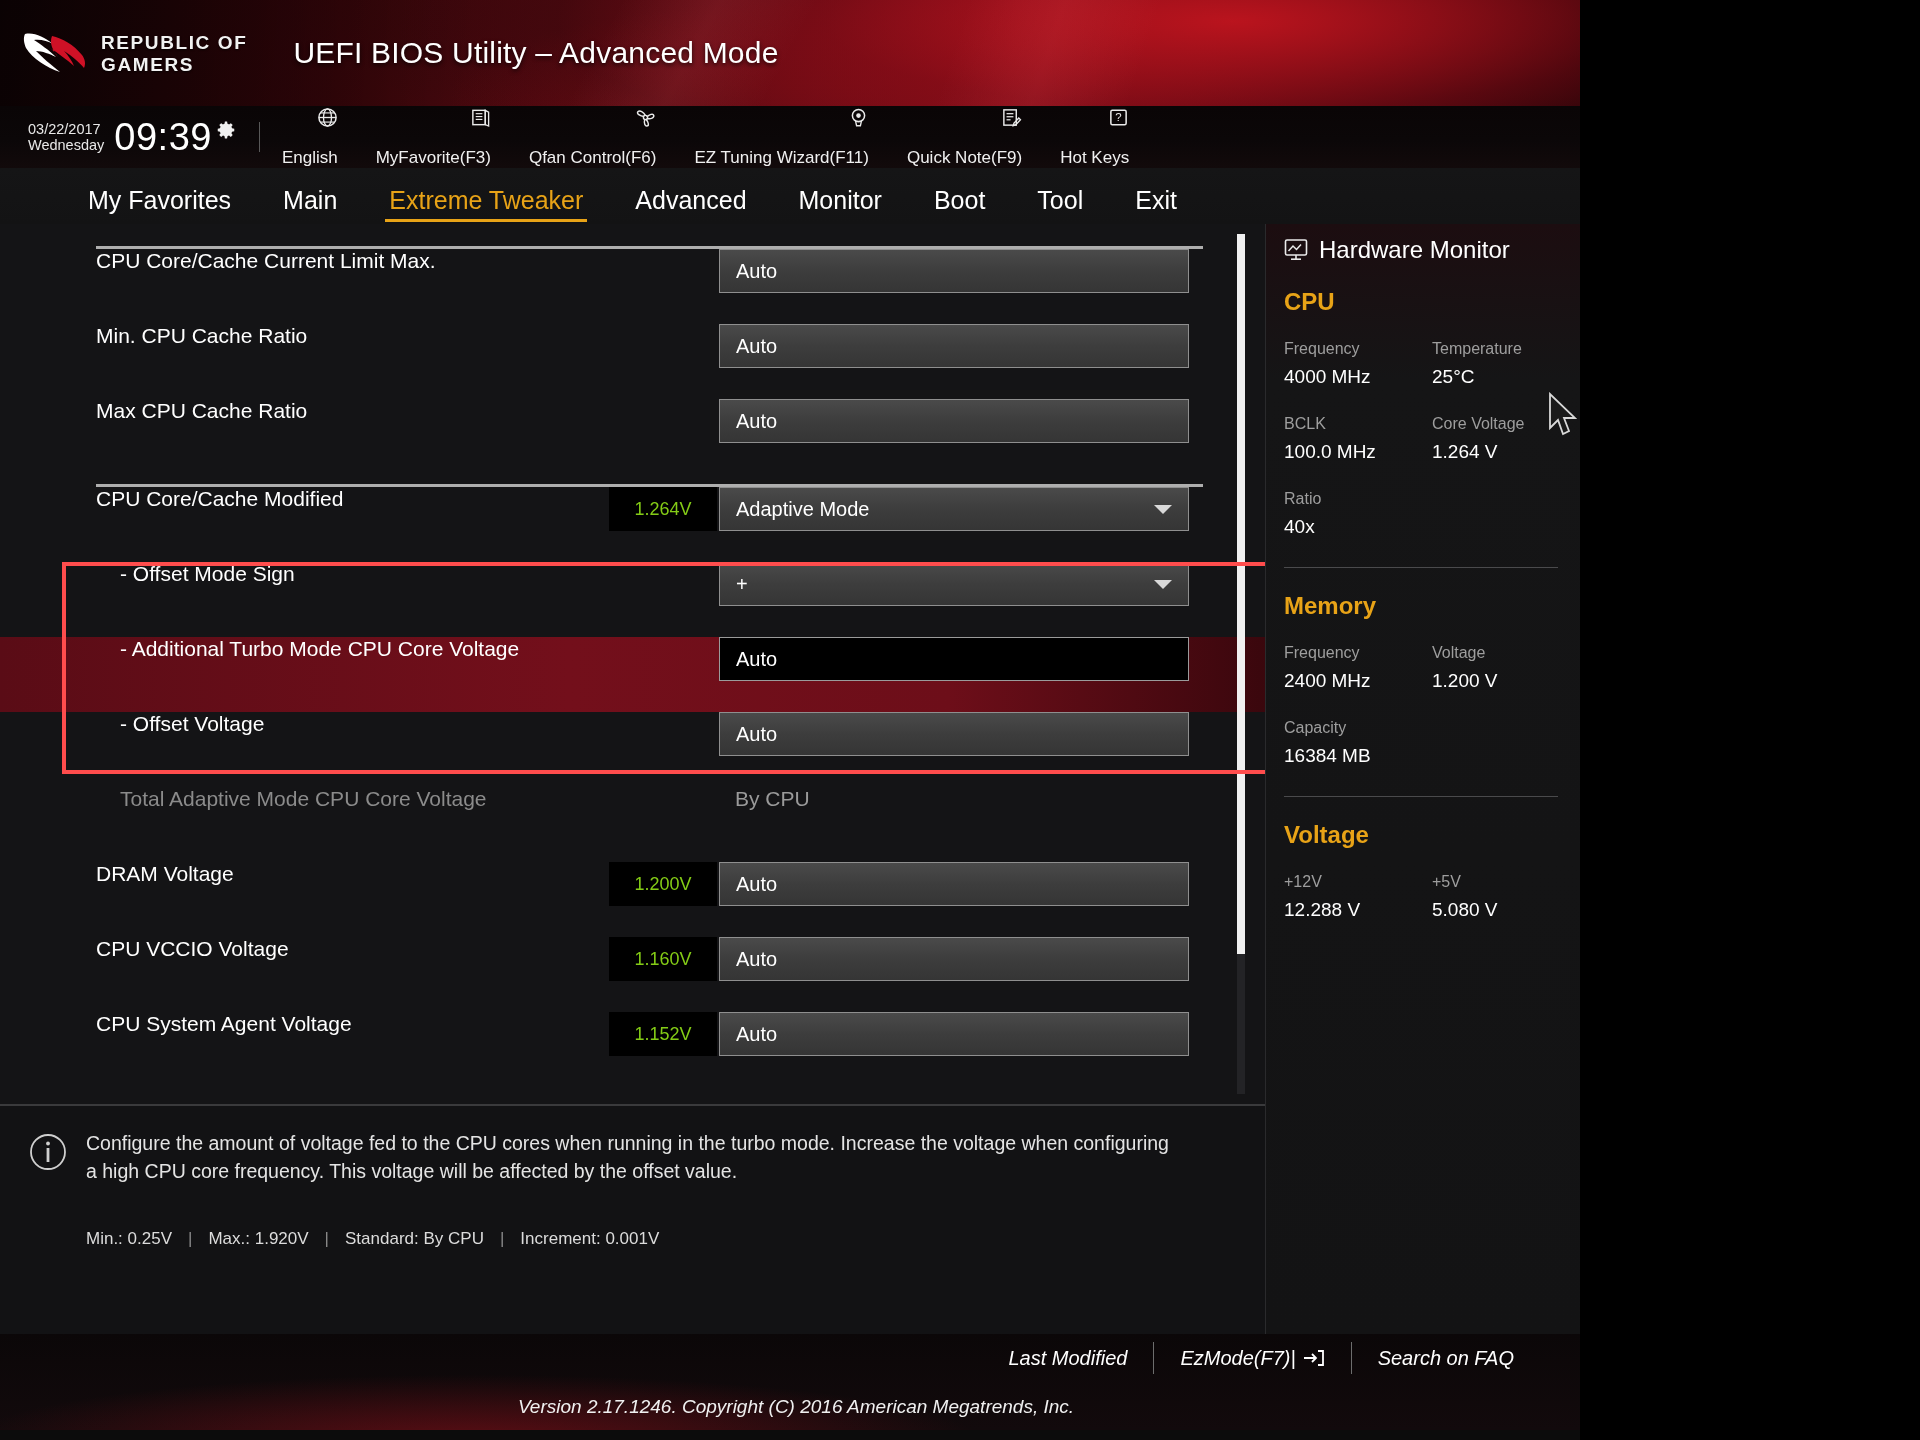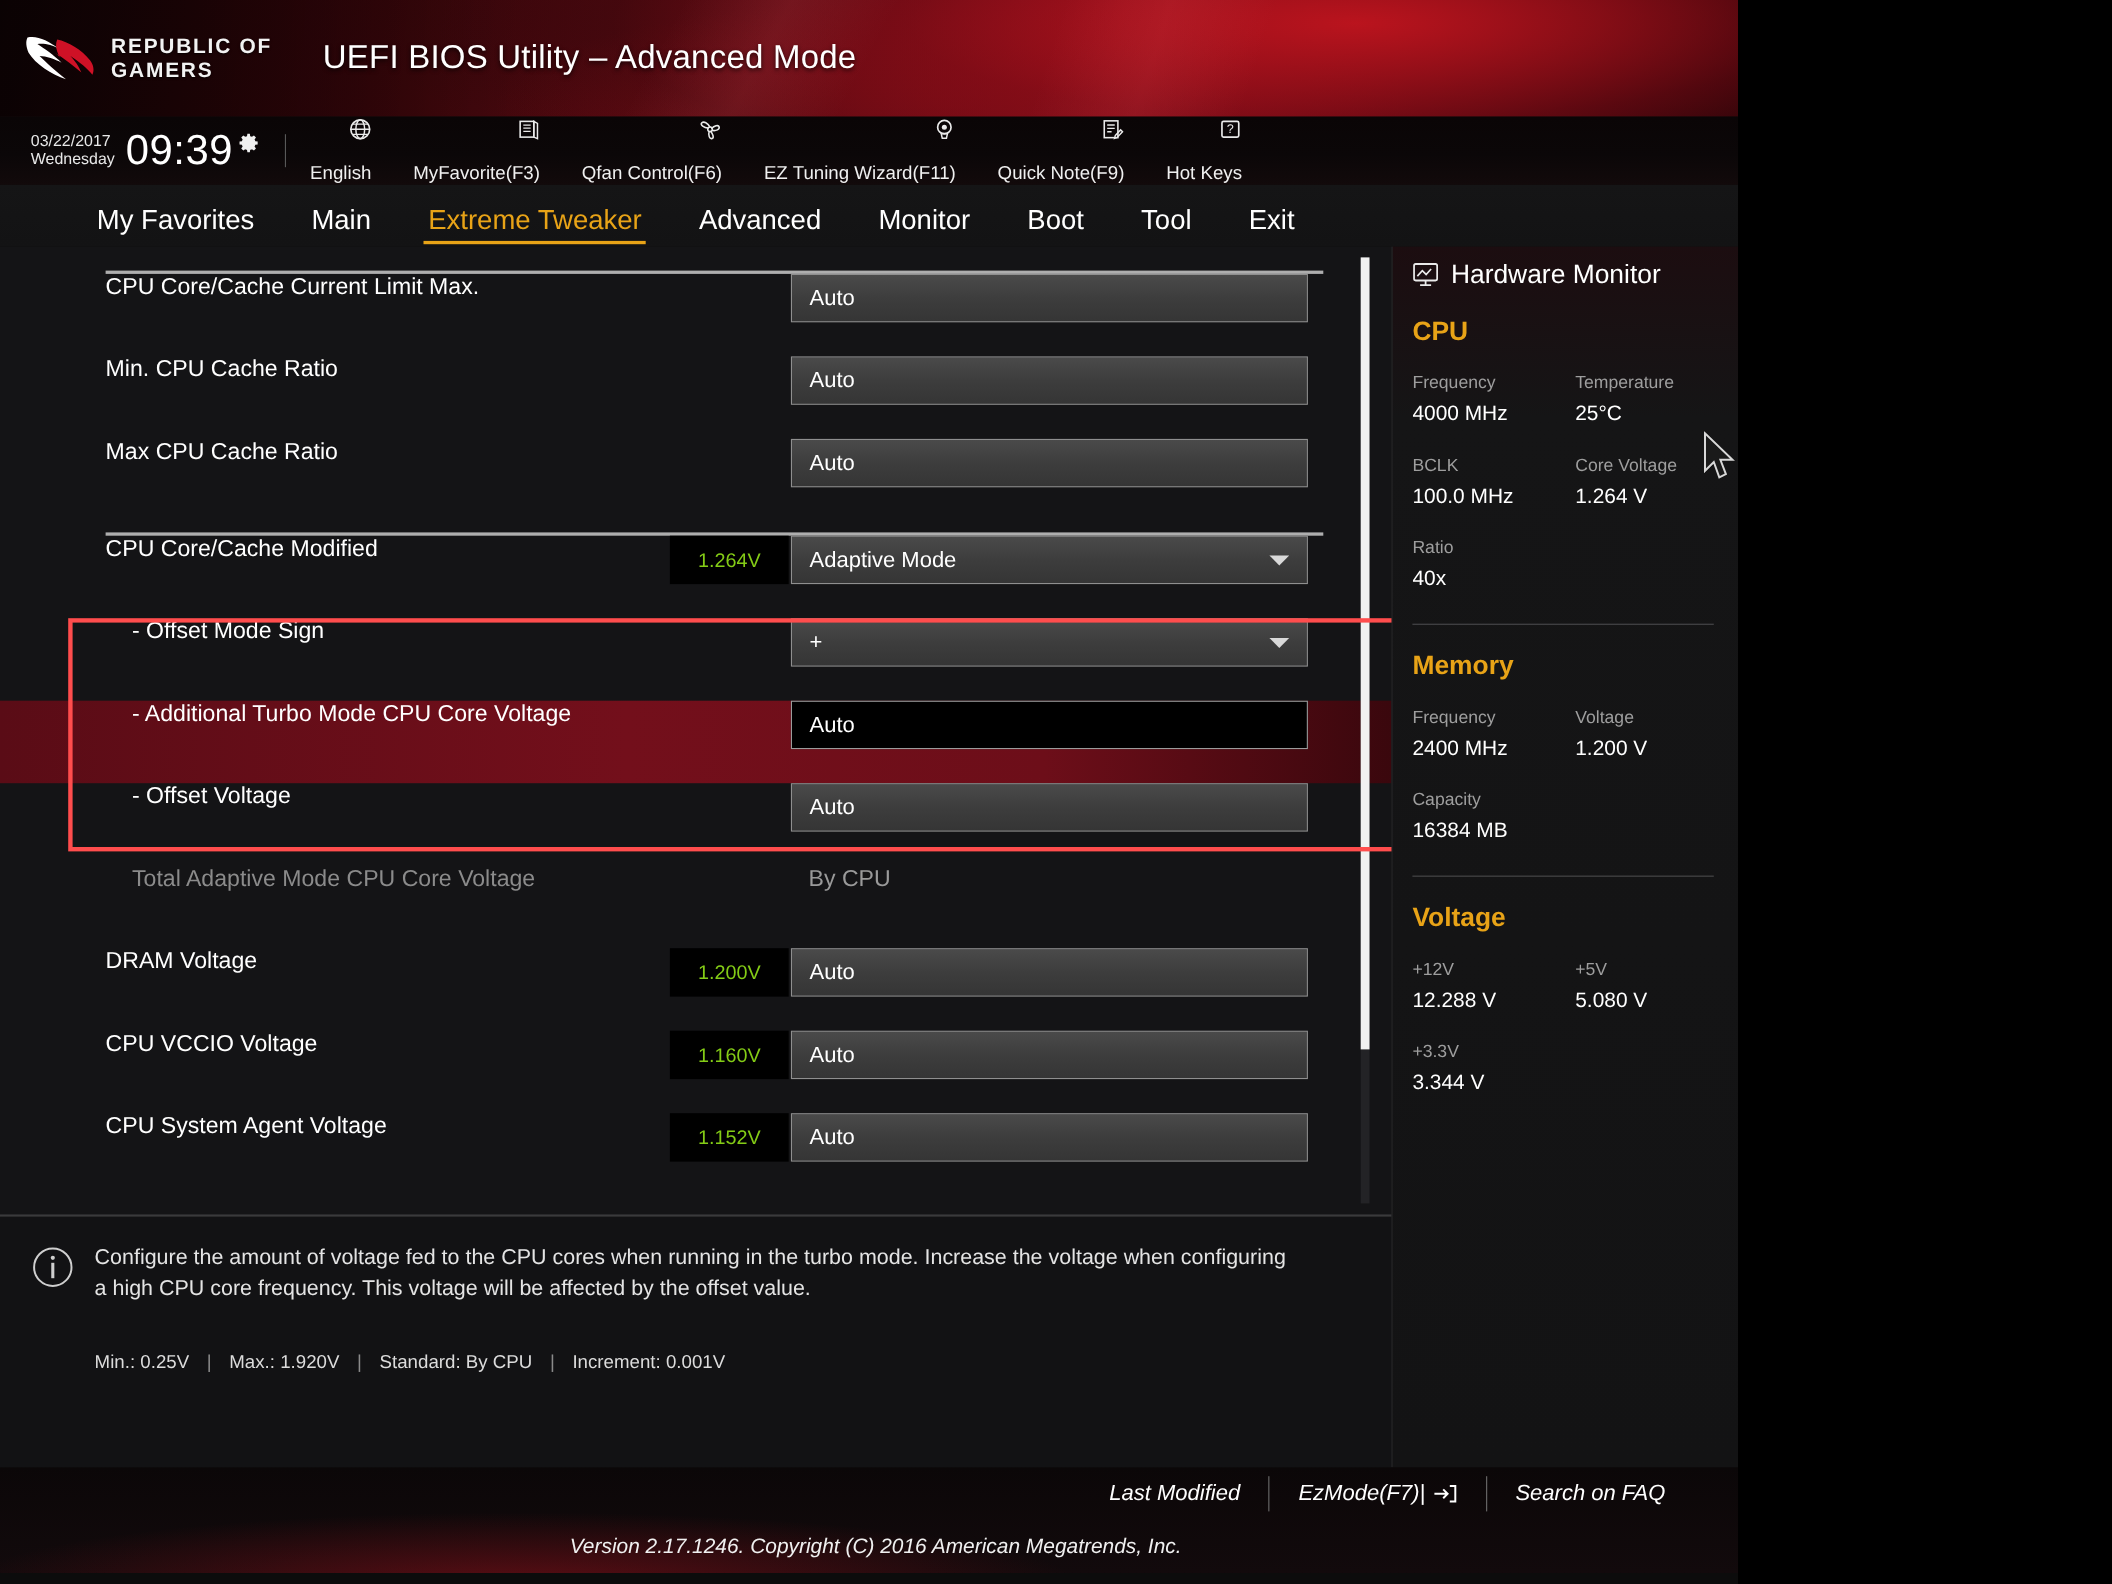--- a/index.html
+++ b/index.html
@@ -606,26 +606,20 @@
       <div class="hw-grid">
         <div class="hw-col">
           <div class="hw-k">+12V</div>
           <div class="hw-v">12.288 V</div>
         </div>
         <div class="hw-col">
           <div class="hw-k">+5V</div>
           <div class="hw-v">5.080 V</div>
         </div>
       </div>
-      <div class="hw-grid">
-        <div class="hw-col">
-          <div class="hw-k">+3.3V</div>
-          <div class="hw-v">3.344 V</div>
-        </div>
-      </div>
 
       <svg class="cursor" viewBox="0 0 32 46">
         <path d="M4 2 L4 36 L12 28 L17 42 L23 39 L18 26 L29 26 Z" fill="#1a1a1a" stroke="#d8d8d8" stroke-width="1.8"></path>
       </svg>
     </div>
 
   </div>
 
   <div class="footer">
     <div class="foot-links">

